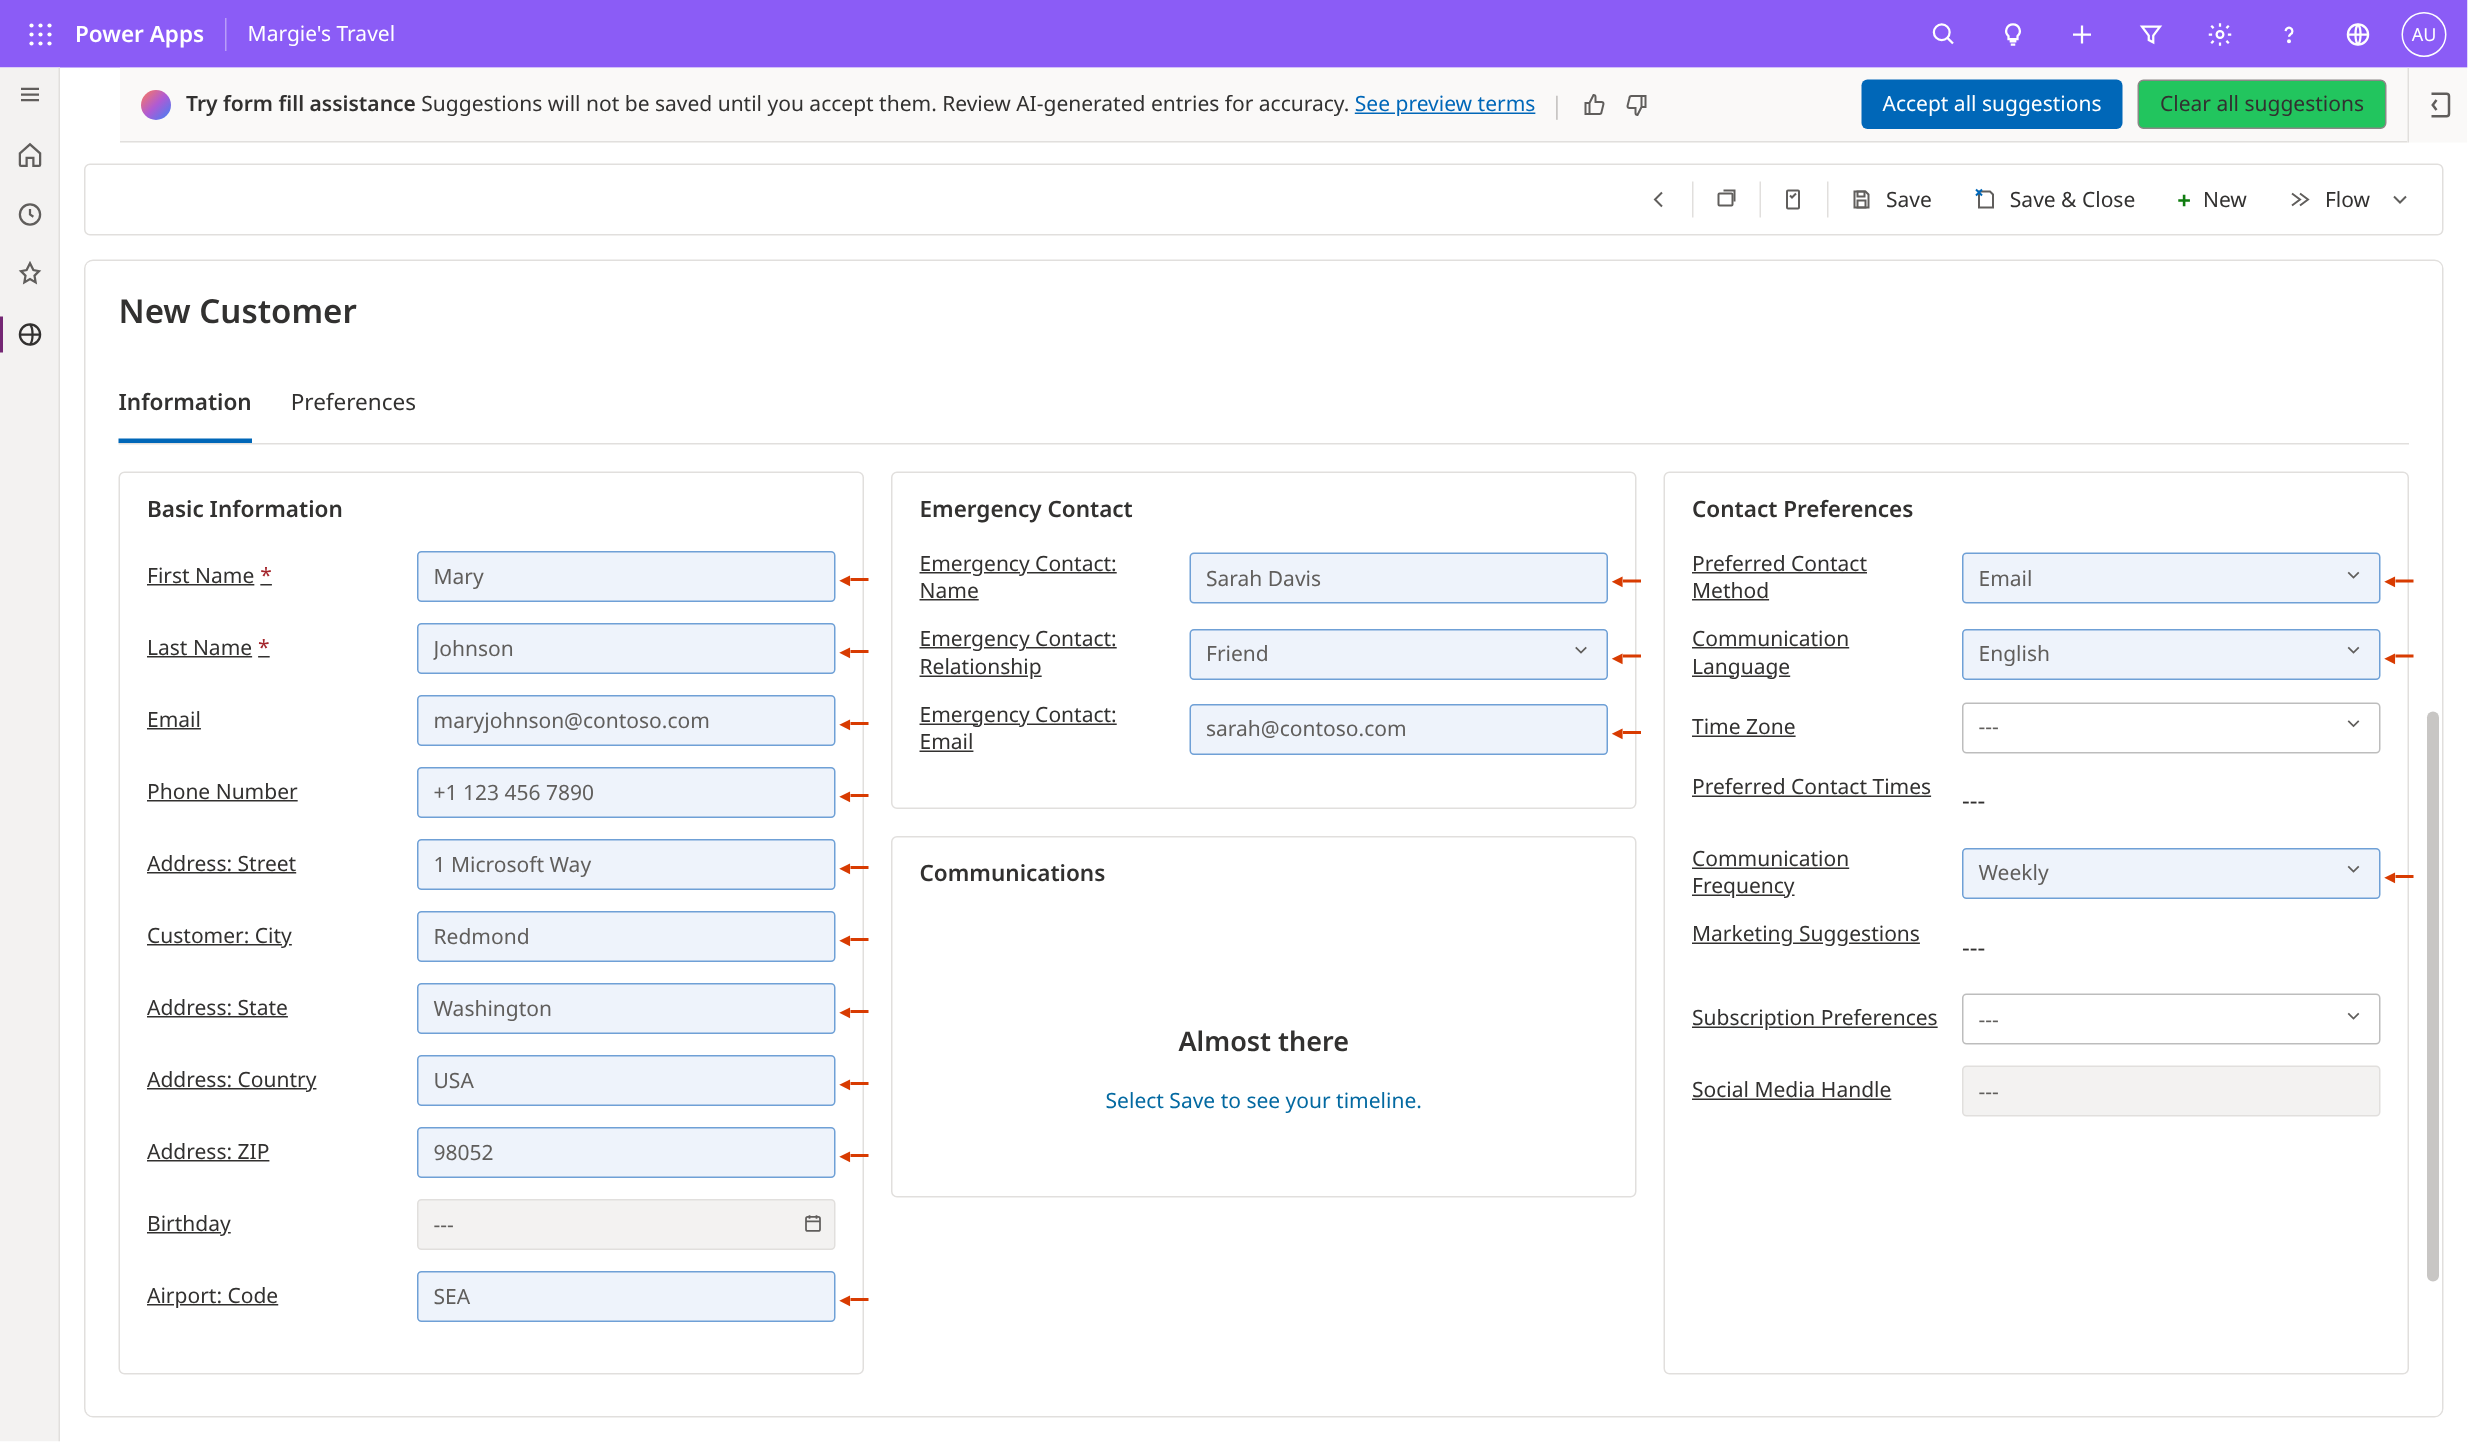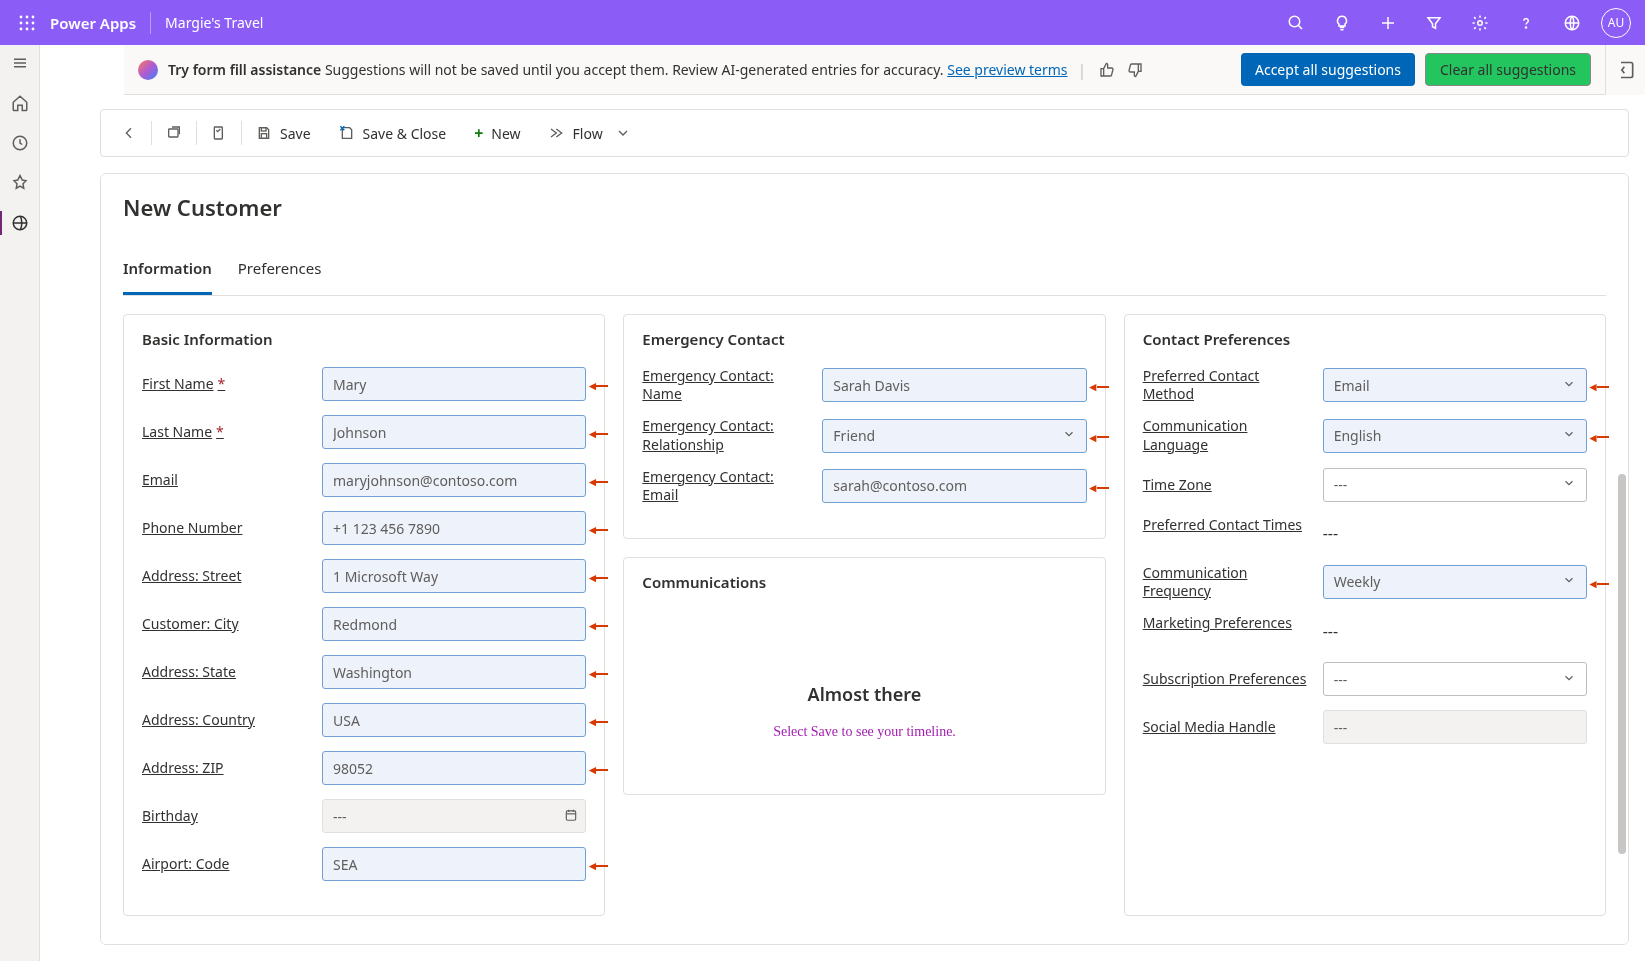--- a/index.html
+++ b/index.html
@@ -26,30 +26,30 @@
   .banner-sep { color:#c8c6c4; margin:0 10px; }
   .thumb { width:22px; height:22px; display:flex; align-items:center; justify-content:center; cursor:pointer; margin-right:6px;}
   .thumb svg { width:16px; height:16px; stroke:#605e5c; fill:none;}
   .banner-btns { margin-left:auto; display:flex; gap:10px; }
   .btn-primary { background:#0067b8; color:#fff; border:none; border-radius:4px; padding:7px 14px; font-size:14px; cursor:pointer;}
   .btn-outline { background:#22c55e; color:#323130; border:1px solid #8a8886; border-radius:4px; padding:6px 14px; font-size:14px; cursor:pointer;}
   .copilot-side { width:40px; display:flex; align-items:center; justify-content:center; border-left:1px solid #e1dfdd; background:#faf9f8;}
   .banner-wrap { display:flex; align-items:stretch; }
 
   
-  .shell { display:flex; height:calc(100vh - 45px);gap:44px; }
+  .shell { display:flex; height:calc(100vh - 45px); }
   .leftrail { width:40px; background:#f3f2f1; border-right:1px solid #e1dfdd; display:flex; flex-direction:column; align-items:center; padding-top:6px; gap:16px;}
   .rail-icon { width:24px; height:24px; display:flex; align-items:center; justify-content:center; cursor:pointer; color:#605e5c;}
   .rail-icon.active { color:#323130; position:relative;}
   .rail-icon.active::before { content:""; position:absolute; left:-9px; top:0; bottom:0; width:3px; background:#742774;}
   .rail-icon svg { width:18px; height:18px; stroke:currentColor; fill:none;}
 
   
   .content { flex:1; display:flex; flex-direction:column; overflow:hidden;}
-  .cmdbar { display:flex; align-items:center; gap:0; height:48px; border:1px solid #e1dfdd; margin:14px 16px 0 16px; border-radius:4px; background:#fff; padding:0 6px;}
+  .cmdbar { display:flex; align-items:center; gap:0; height:48px; border:1px solid #e1dfdd; margin:14px 16px 0 16px; border-radius:4px; background:#fff; padding:0 6px;justify-content:flex-end;}
   .cmd { display:flex; align-items:center; gap:8px; padding:0 14px; height:100%; font-size:14px; cursor:pointer; color:#323130;}
   .cmd svg { width:16px; height:16px; }
   .cmd-sep { width:1px; height:24px; background:#e1dfdd; }
   .cmd .plus { color:#107c10; font-weight:bold; font-size:16px;}
   .chev { margin-left:4px; }
 
   
   .page { margin:16px; border:1px solid #e1dfdd; border-radius:6px; background:#fff; padding:18px 22px 0 22px; flex:1; overflow:auto; position:relative;}
   .page-title { font-size:22px; font-weight:600; }
   .tabs { display:flex; gap:26px; margin-top:26px; border-bottom:1px solid #e1dfdd;}
@@ -70,21 +70,21 @@
   .field-input.disabled .static, .field-input.disabled input { background:#f3f2f1; border-color:#e1dfdd; color:#605e5c;}
   .select .chev-down svg { width:14px; height:14px; stroke:#605e5c;}
   .static { display:flex; align-items:center; }
   .arrow { position:absolute; right:-22px; top:50%; transform:translateY(-50%); color:#d83b01; font-size:16px; }
   .arrow::before { content:"◄"; font-size:12px; }
   .arrow::after { content:""; display:inline-block; width:12px; height:2px; background:#d83b01; vertical-align:middle; margin-left:-2px;}
 
   .comm-section { border:1px solid #e1dfdd; border-radius:4px; padding:14px 18px; margin-top:18px;}
   .center-msg { text-align:center; padding:90px 0 40px 0;}
   .center-msg h3 { font-size:18px; font-weight:600; margin:0 0 18px 0;}
-  .center-msg p { font-size:14px; color:#a21caf; margin:0;font-family:Liberation Serif, serif;}
+  .center-msg p { font-size:14px; color:#0369a1; margin:0;}
   .col2 { display:flex; flex-direction:column;}
   .date-icon { position:absolute; right:8px; top:50%; transform:translateY(-50%);}
   .date-icon svg{ width:14px; height:14px; stroke:#605e5c; fill:none;}
 
   .scrollbar { position:absolute; right:2px; top:300px; width:8px; height:380px; background:#c8c6c4; border-radius:4px;}
 </style>
 </head>
 <body>
 
 <div class="topbar">
@@ -421,21 +421,21 @@
                 <div class="select">
                   <span>Weekly</span>
                   <span class="chev-down"><svg viewBox="0 0 24 24" stroke-width="2" fill="none">
                       <path d="M6 9l6 6 6-6"></path>
                     </svg></span>
                 </div>
                 <span class="arrow"></span>
               </div>
           </div>
           <div class="field" style="align-items:flex-start">
-            <div class="field-label">Marketing Preferences</div>
+            <div class="field-label">Marketing Suggestions</div>
             <div class="field-input" style="border:none">
                 <div style="padding:6px 0;color:#323130">---</div>
               </div>
           </div>
           <div class="field">
             <div class="field-label">Subscription Preferences</div>
             <div class="field-input disabled">
                 <div class="select">
                   <span>---</span>
                   <span class="chev-down"><svg viewBox="0 0 24 24" stroke-width="2" fill="none">

